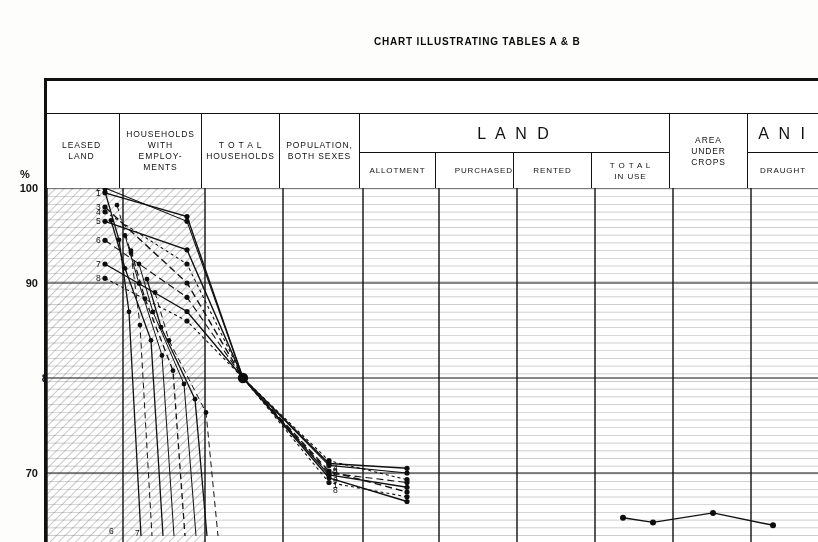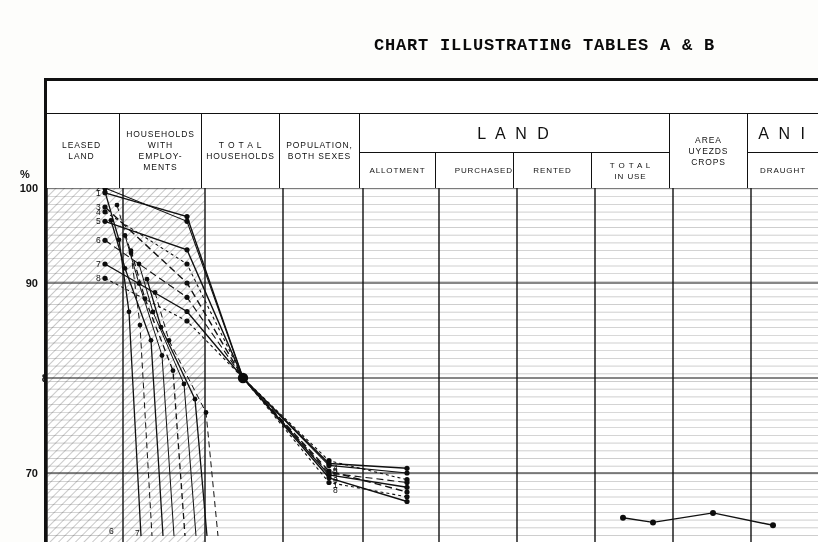--- a/index.html
+++ b/index.html
@@ -21,23 +21,23 @@
     left: 0; top: 0;
     width: 818px; height: 542px;
     background: #fdfdfb;
   }
 
   
   .chart-title {
     position: absolute;
     left: 374px;
     top: 36px;
-    font-family: Liberation Mono, monospace;
+    font-family: Liberation Sans, sans-serif;
     font-weight: bold;
-    font-size: 17px;
+    font-size: 10px;
     letter-spacing: 0.8px;
     white-space: nowrap;
     color: #0a0a0a;
     text-align: center;
   }
 
   
   .table-frame {
     position: absolute;
     left: 44px;
@@ -198,21 +198,21 @@
   <div class="subcell" style="left:592px; top:152px; width:78px; height:36px;">
     <div style="line-height:11px;">
       <span>T O T A L</span><br>
       <span>IN USE</span>
     </div>
   </div>
 
   <div class="hcell" style="left:670px; top:114px; width:78px; height:74px;">
     <div class="lab">
       <span>AREA</span><br>
-      <span>UYEZDS</span><br>
+      <span>UNDER</span><br>
       <span>CROPS</span>
     </div>
   </div>
 
   <div class="hcell" style="left:748px; top:114px; width:70px; height:38px; border-right:none;">
     <div class="lab big">A N I</div>
   </div>
   <div class="subcell" style="left:748px; top:152px; width:70px; height:36px; border-right:none;">
     <span>DRAUGHT</span>
   </div>

